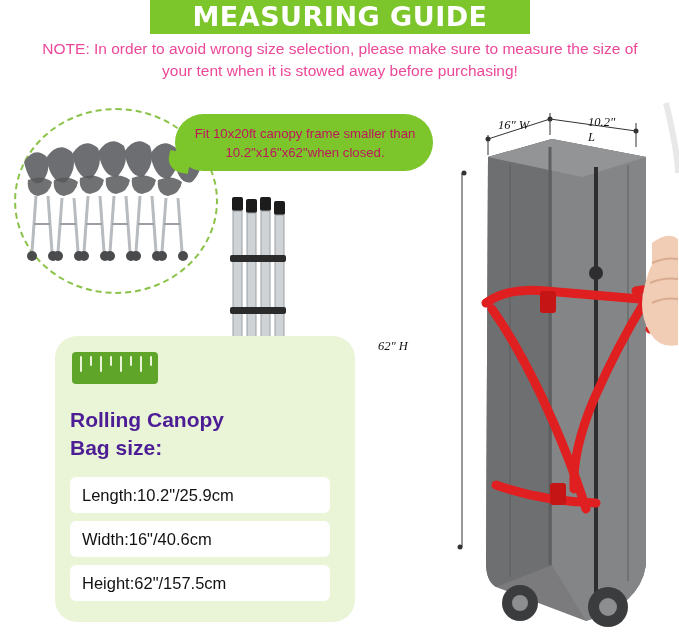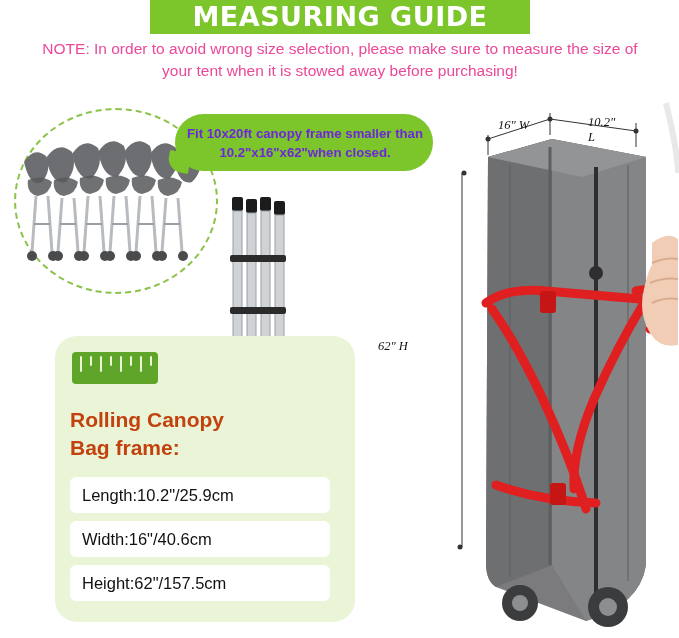--- a/index.html
+++ b/index.html
@@ -26,21 +26,21 @@
     text-align:center;font-size:15.5px;color:#ec4899;line-height:22px;
   }
 
   
   .callout{
     position:absolute;left:175px;top:114px;width:258px;height:57px;
     background:#7cc52a;border-radius:29px;
   }
   .callout-text{
     position:absolute;left:183px;top:120px;width:244px;height:46px;
-    color:#6d28d9;font-size:13.2px;line-height:19px;font-weight:bold;
+    color:#be185d;font-size:13.2px;line-height:19px;font-weight:normal;
     text-align:center;display:flex;align-items:center;justify-content:center;
   }
   .callout-tail{
     position:absolute;left:168px;top:152px;width:22px;height:20px;
     background:#7cc52a;border-radius:0 0 0 14px;transform:rotate(12deg);
   }
 
   
   .dash-ellipse{
     position:absolute;left:14px;top:108px;width:200px;height:182px;
@@ -72,21 +72,21 @@
   .ruler-icon{
     position:absolute;left:72px;top:352px;width:86px;height:32px;
     background:#5fa52a;border-radius:4px;
   }
   .ruler-icon .tick{
     position:absolute;top:4px;width:2px;height:10px;background:#eaf5d8;border-radius:1px;
   }
   .ruler-icon .tick.long{height:16px;}
   .panel-title{
     position:absolute;left:70px;top:406px;width:270px;
-    font-size:21px;font-weight:bold;color:#c2410c;line-height:28px;
+    font-size:21px;font-weight:bold;color:#4c1d95;line-height:28px;
   }
   .spec{
     position:absolute;left:70px;width:260px;height:36px;
     background:#ffffff;border-radius:6px;
     font-size:16.5px;color:#111;line-height:36px;padding-left:12px;
     box-sizing:border-box;
   }
   .spec-1{top:477px;}
   .spec-2{top:521px;}
   .spec-3{top:565px;}
@@ -266,19 +266,19 @@
     <span class="tick" style="left:18px"></span>
     <span class="tick long" style="left:28px"></span>
     <span class="tick" style="left:38px"></span>
     <span class="tick long" style="left:48px"></span>
     <span class="tick" style="left:58px"></span>
     <span class="tick long" style="left:68px"></span>
     <span class="tick" style="left:78px"></span>
   </div>
   <div class="panel-title">
     <div>Rolling Canopy</div>
-    <div>Bag frame:</div>
+    <div>Bag size:</div>
   </div>
   <div class="spec spec-1">Length:10.2"/25.9cm</div>
   <div class="spec spec-2">Width:16"/40.6cm</div>
   <div class="spec spec-3">Height:62"/157.5cm</div>
 
 </div>
 
 </body></html>

